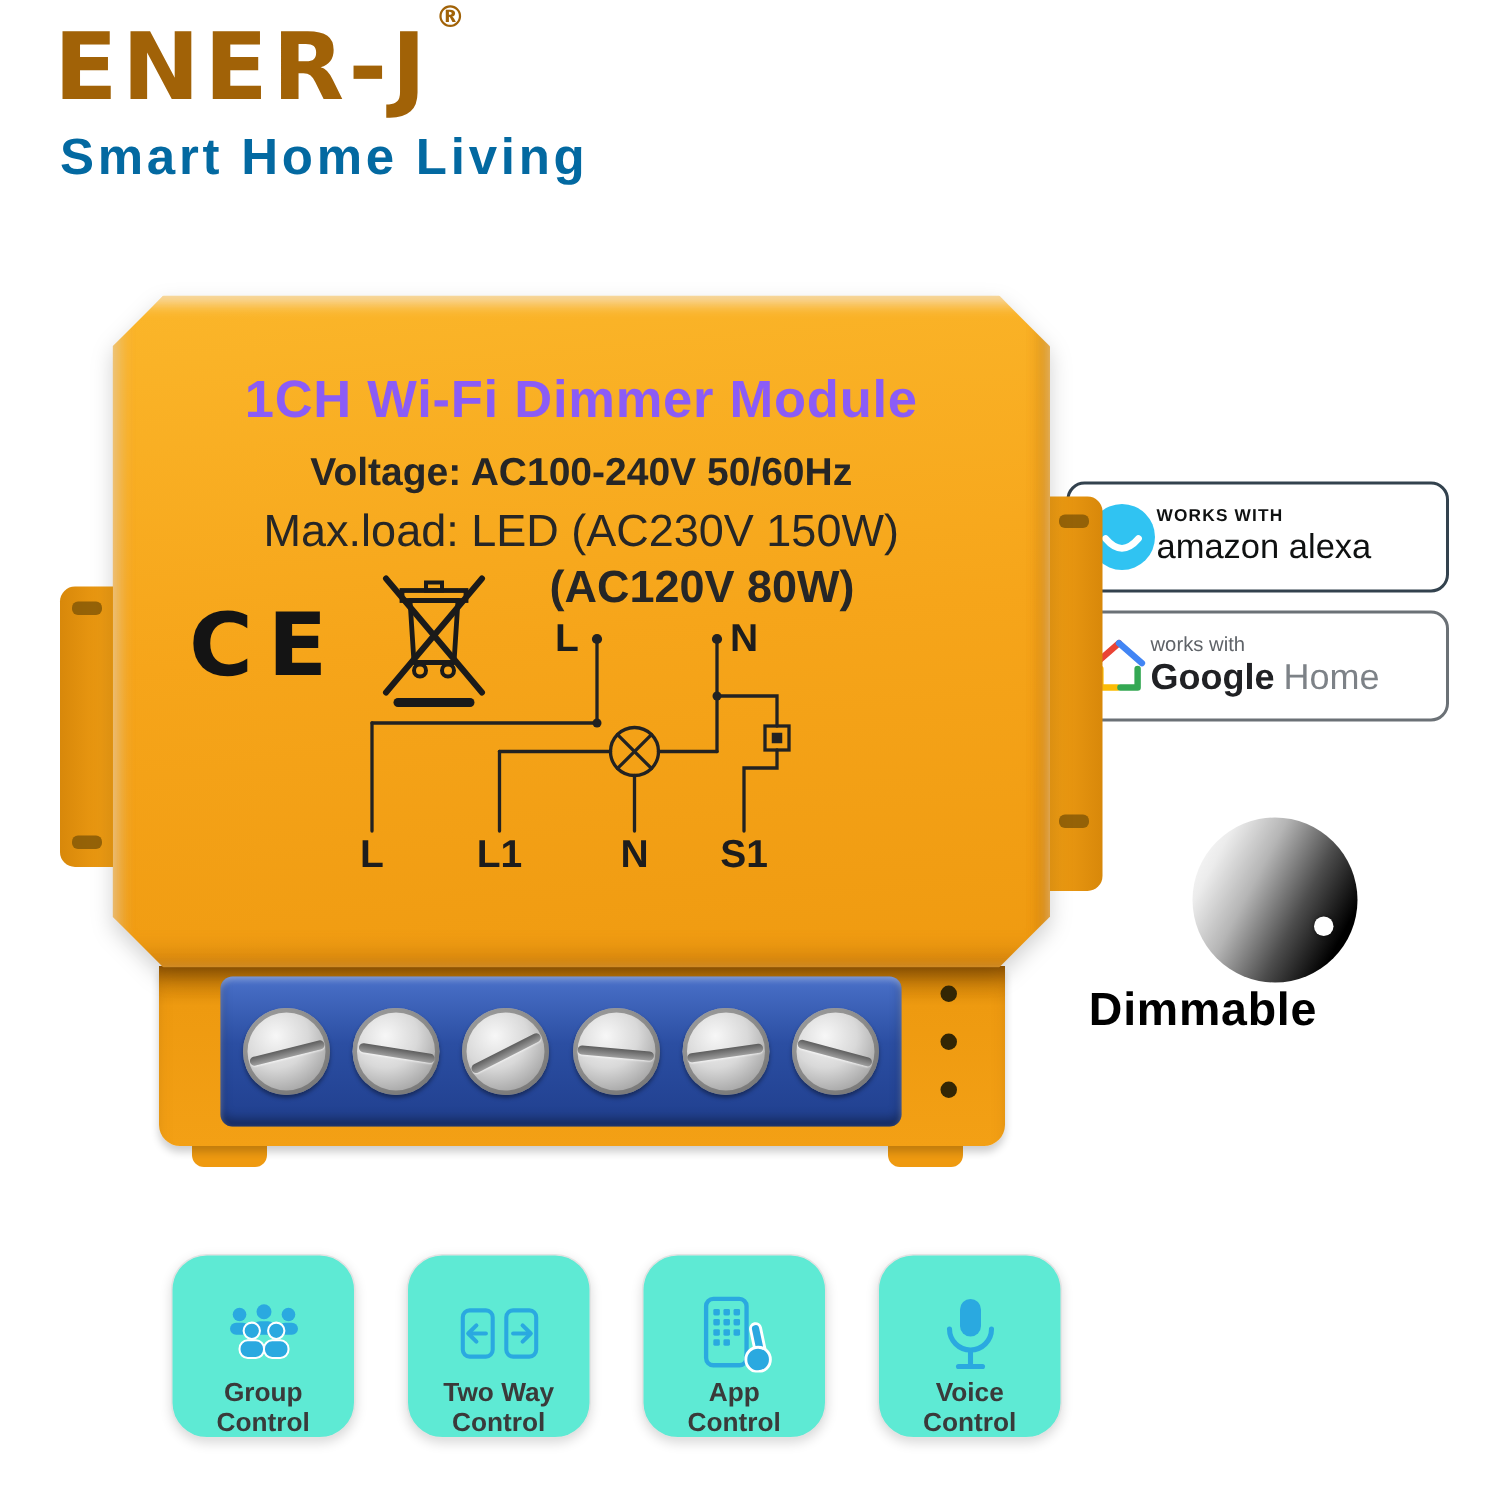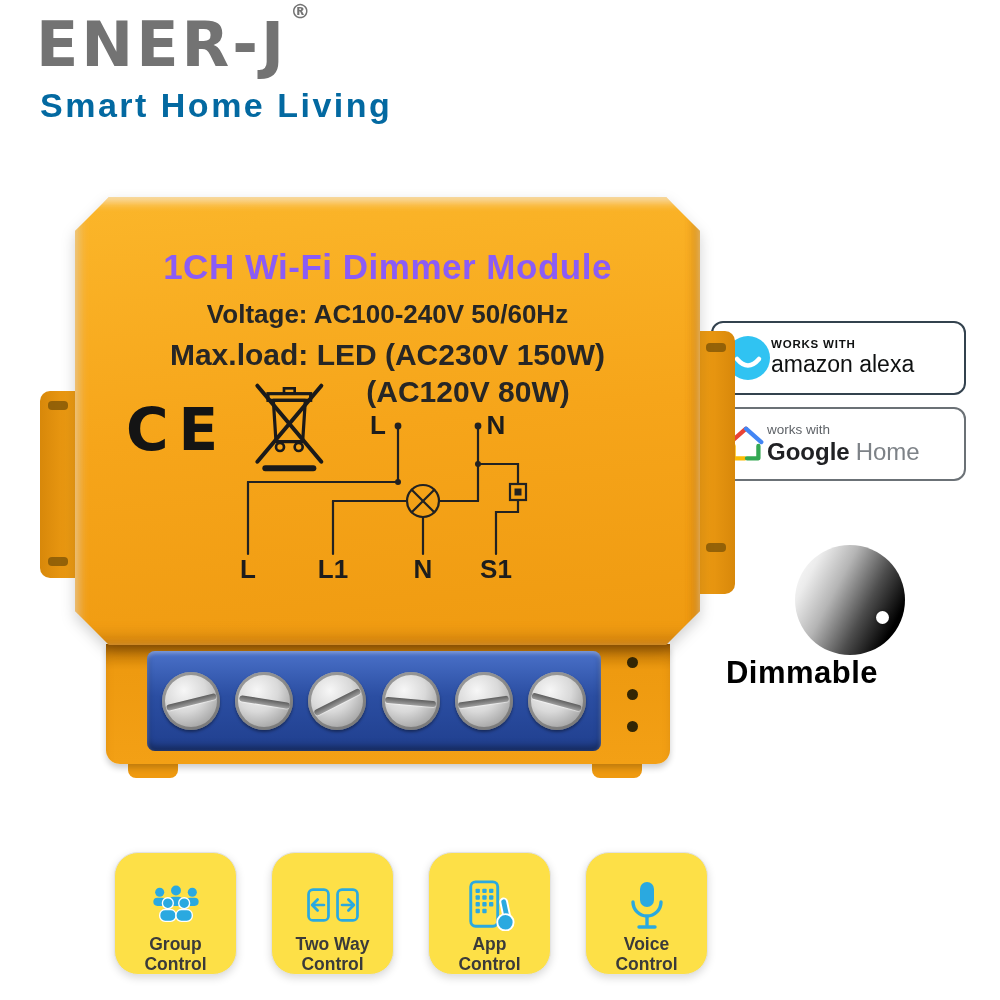--- a/index.html
+++ b/index.html
@@ -1,21 +1,21 @@
 <!DOCTYPE html>
 <html><head>
 <meta charset="utf-8">
 <style>
   html,body{margin:0;padding:0;background:#fff;}
   .canvas{position:relative;width:1000px;height:1000px;background:#ffffff;overflow:hidden;
           font-family:"Liberation Sans", sans-serif;}
 
   
   .brand-logo{position:absolute;left:36px;top:8px;font-family:"DejaVu Sans",sans-serif;
-              font-weight:800;font-size:62px;letter-spacing:3px;color:#737373;}
+              font-weight:800;font-size:62px;letter-spacing:3px;color:#a16207;}
   .brand-logo sup{font-size:20px;position:relative;top:-26px;margin-left:3px;}
   .brand-tagline{position:absolute;left:40px;top:86px;font-size:34px;letter-spacing:2.5px;
                  font-weight:600;color:#0369a1;}
 
   
   .device-body-wrap{position:absolute;left:75px;top:197px;width:625px;height:448px;z-index:2;
                     filter:drop-shadow(0 6px 7px rgba(0,0,0,.18));}
   .device-body{width:100%;height:100%;
     clip-path:polygon(34px 0,calc(100% - 34px) 0,100% 34px,100% calc(100% - 34px),
       calc(100% - 34px) 100%,34px 100%,0 calc(100% - 34px),0 34px);
@@ -50,21 +50,21 @@
   .screw:nth-child(3)::after{transform:rotate(-27deg);}
   .screw:nth-child(4)::after{transform:rotate(5deg);}
   .screw:nth-child(5)::after{transform:rotate(-8deg);}
   .screw:nth-child(6)::after{transform:rotate(15deg);}
   .vent-hole{position:absolute;left:627px;width:11px;height:11px;border-radius:50%;
              background:#332604;z-index:3;}
 
   .device-text{position:absolute;z-index:4;color:#222;text-align:center;}
   .p-title{left:90px;top:247px;width:595px;font-size:35px;font-weight:700;color:#8b5cf6;letter-spacing:.5px;}
   .p-voltage{left:90px;top:299px;width:595px;font-size:26px;font-weight:600;color:#262626;}
-  .p-load1{left:90px;top:338px;width:595px;font-size:30px;font-weight:700;color:#262626;}
+  .p-load1{left:90px;top:338px;width:595px;font-size:30px;font-weight:400;color:#262626;}
   .p-load2{left:178px;top:375px;width:580px;font-size:30px;font-weight:600;color:#262626;}
   .ce-mark{left:126px;top:396px;font-size:58px;font-weight:700;letter-spacing:10px;color:#141414;
            font-family:"DejaVu Sans",sans-serif;width:auto;}
   .weee{position:absolute;left:252px;top:378px;z-index:4;}
   .wiring{position:absolute;left:218px;top:404px;z-index:4;}
 
   
   .badge{position:absolute;left:711px;width:255px;height:74px;background:#fff;border-radius:12px;
          display:flex;align-items:center;padding:0 12px;box-sizing:border-box;}
   .badge-alexa{top:321px;border:2px solid #33424e;}
@@ -79,23 +79,23 @@
 
   .knob{position:absolute;left:795px;top:545px;width:110px;height:110px;border-radius:50%;z-index:1;
     background:linear-gradient(118deg,#ffffff 2%,#ececec 18%,#b5b5b5 38%,#4d4d4d 62%,#000 84%);}
   .knob-dot{position:absolute;left:74%;top:60%;width:13px;height:13px;border-radius:50%;background:#fff;
             box-shadow:0 0 3px rgba(0,0,0,.5);}
   .dimmable-label{position:absolute;left:704px;top:655px;width:196px;text-align:center;z-index:5;
                   font-size:31px;font-weight:700;color:#000;letter-spacing:.5px;}
 
   
   .features{position:absolute;left:114px;top:836px;width:752px;display:flex;gap:34px;}
-  .card{width:123px;height:123px;background:#fde047;border:1px solid #e3e3e3;border-radius:24px;
+  .card{width:123px;height:123px;background:#5eead4;border:1px solid #e3e3e3;border-radius:24px;
         box-shadow:0 3px 8px rgba(0,0,0,.15);display:flex;flex-direction:column;align-items:center;
-        box-sizing:border-box;padding-top:24px;margin-top:16px;}
+        box-sizing:border-box;padding-top:24px;}
   .card-icon{height:62px;display:flex;align-items:center;justify-content:center;}
   .card-label{margin-top:1px;width:86px;text-align:center;font-size:17.5px;font-weight:700;
               color:#3a3a3a;line-height:1.15;}
 </style>
 </head>
 <body>
 
 <div class="canvas">
 
   <div class="brand-logo">

